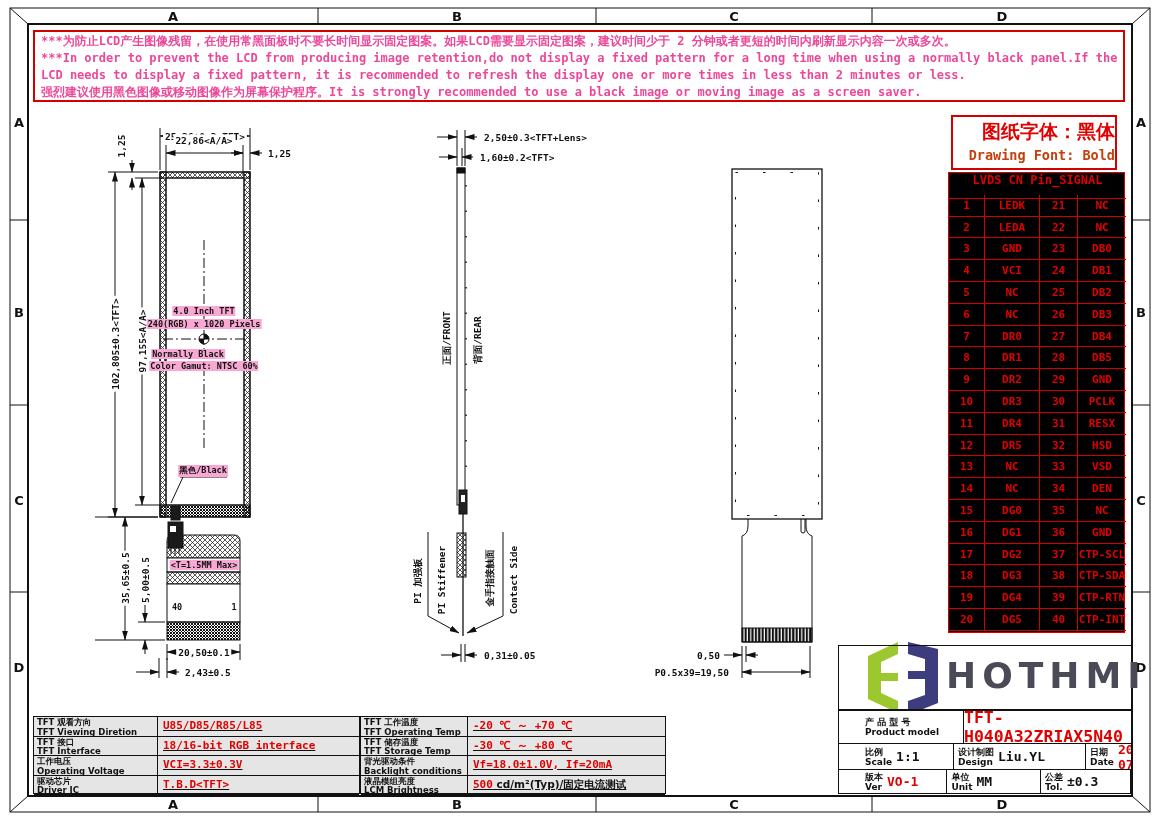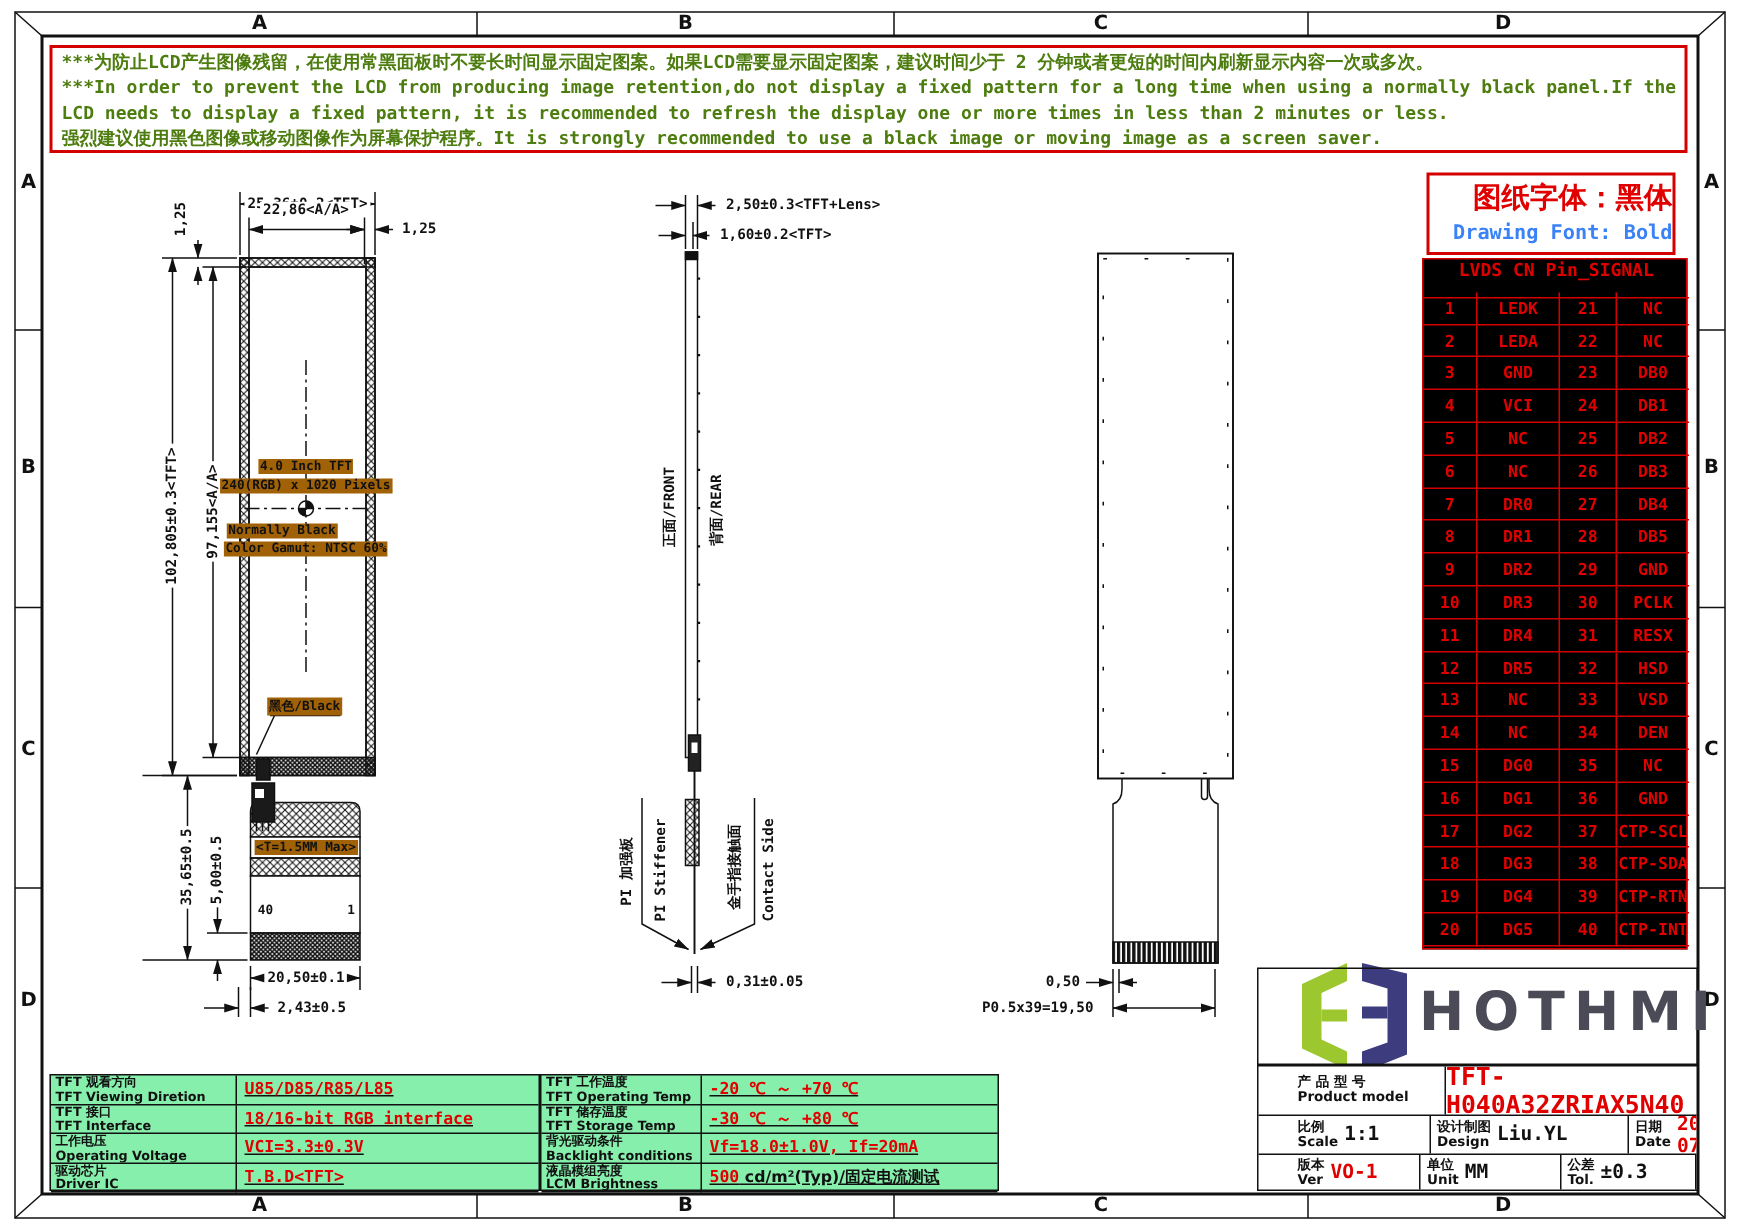--- a/index.html
+++ b/index.html
@@ -5,60 +5,60 @@
   html,body{margin:0;padding:0;background:#fff;}
   .page{position:relative;width:1160px;height:820px;background:#fff;overflow:hidden;
         font-family:"DejaVu Sans Mono","Liberation Mono",monospace;color:#111;}
   svg.lines{position:absolute;left:0;top:0;z-index:1;}
   .ov{position:absolute;z-index:2;}
   
   .glabel{font:bold 13px "DejaVu Sans","Liberation Sans",sans-serif;transform:translate(-50%,-50%);}
   
   .warnbox{left:33px;top:30px;width:1092px;height:72px;border:2px solid #d40000;box-sizing:border-box;
            padding:1px 6px 0 6px;}
-  .warnbox div{font:bold 12px "DejaVu Sans Mono","DejaVu Sans",monospace;line-height:17px;color:#4d7c0f;white-space:nowrap;overflow:hidden;}
+  .warnbox div{font:bold 12px "DejaVu Sans Mono","DejaVu Sans",monospace;line-height:17px;color:#ec4899;white-space:nowrap;overflow:hidden;}
   
   .fontnote{left:951px;top:115px;width:166px;height:55px;border:2px solid #d40000;box-sizing:border-box;text-align:right;}
   .fontnote .cn{font:bold 19px "DejaVu Sans","Liberation Sans",sans-serif;color:#e00000;margin-top:2px;}
-  .fontnote .en{font:bold 13.5px "DejaVu Sans Mono",monospace;color:#3b82f6;margin-top:2px;}
+  .fontnote .en{font:bold 13.5px "DejaVu Sans Mono",monospace;color:#c2410c;margin-top:2px;}
   
   .pintable{left:948px;top:172px;width:177px;height:461px;border:1.5px solid #d40000;box-sizing:border-box;
             display:grid;grid-template-columns:35px 55px 38px 49px;grid-auto-rows:21.8px;background:#000000;}
   .ptitle{grid-column:1/-1;height:25px;line-height:25px;text-align:center;font:bold 12px "DejaVu Sans Mono",monospace;
           color:#e00000;border-bottom:1px solid #d40000;}
   .prow{display:contents;}
   .pcell{font:bold 11px "DejaVu Sans Mono",monospace;color:#e00000;text-align:center;line-height:21.8px;
          border-bottom:1px solid #d40000;overflow:hidden;}
   .prow .pcell + .pcell{border-left:1px solid #d40000;}
   
   .dim{font:bold 9.5px "DejaVu Sans Mono",monospace;white-space:nowrap;background:#fff;padding:0 2px;
        transform:translate(-50%,-50%);}
   .dim.rot{transform:translate(-50%,-50%) rotate(-90deg);}
   .dim.la{transform:translate(0,-50%);}
   .dim.ra{transform:translate(-100%,-50%);}
   .dim.nobg{background:transparent;}
-  .ctext{font:bold 8.5px "DejaVu Sans Mono","DejaVu Sans",monospace;white-space:nowrap;background:#a16207;
+  .ctext{font:bold 8.5px "DejaVu Sans Mono","DejaVu Sans",monospace;white-space:nowrap;background:#f9a8d4;
          transform:translate(-50%,-50%);padding:0 1px;}
   
   .logobox{left:838px;top:645px;width:294px;height:65px;border:1.5px solid #111;box-sizing:border-box;}
   .logotext{left:946px;top:677px;font:bold 36px "DejaVu Sans","Liberation Sans",sans-serif;color:#4b4b58;
             letter-spacing:6px;transform:translate(0,-54%);}
   .tblock{left:838px;top:710px;width:294px;height:84px;border:1.5px solid #111;box-sizing:border-box;
           display:flex;flex-direction:column;background:#fff;}
   .tb-row{display:flex;box-sizing:border-box;}
   .tb-r1{height:32px;}
   .tb-r2,.tb-r3{height:26px;border-top:1px solid #111;}
   .tb-cell{box-sizing:border-box;display:flex;align-items:center;overflow:hidden;margin-left:22px;}
   .tb-cell + .tb-cell{border-left:1px solid #111;}
   .tb-lab{font:bold 9px "DejaVu Sans","Liberation Sans",sans-serif;line-height:10px;padding:0 2px 0 4px;flex:0 0 auto;}
   .tb-val{font:bold 13px "DejaVu Sans Mono",monospace;padding-left:2px;}
   .red{color:#e00000;}
   .tb-model{font:bold 16.5px "DejaVu Sans Mono",monospace;color:#e00000;letter-spacing:0;display:flex;align-items:center;padding-left:0;}
   
-  .spectable{border:1.5px solid #111;box-sizing:border-box;display:grid;grid-auto-rows:19.5px;background:#86efac;}
+  .spectable{border:1.5px solid #111;box-sizing:border-box;display:grid;grid-auto-rows:19.5px;background:#e5e5e5;}
   .spec-left{left:33px;top:716px;width:327px;height:78px;grid-template-columns:124px 1fr;}
   .spec-mid{left:360px;top:716px;width:306px;height:78px;grid-template-columns:107px 1fr;}
   .srow{display:contents;}
   .scell{border-bottom:1px solid #111;overflow:hidden;}
   .scell.lab{border-right:1px solid #111;font:bold 8.5px "DejaVu Sans","Liberation Sans",sans-serif;
              line-height:9.5px;padding:1px 0 0 3px;}
   .scell.val{font:bold 11px "DejaVu Sans Mono",monospace;line-height:18.5px;padding-left:5px;white-space:nowrap;text-decoration:underline;}
   .scell.val .bk{color:#111;font:bold 10.5px "DejaVu Sans","DejaVu Sans Mono",sans-serif;}
 </style>
 </head>

